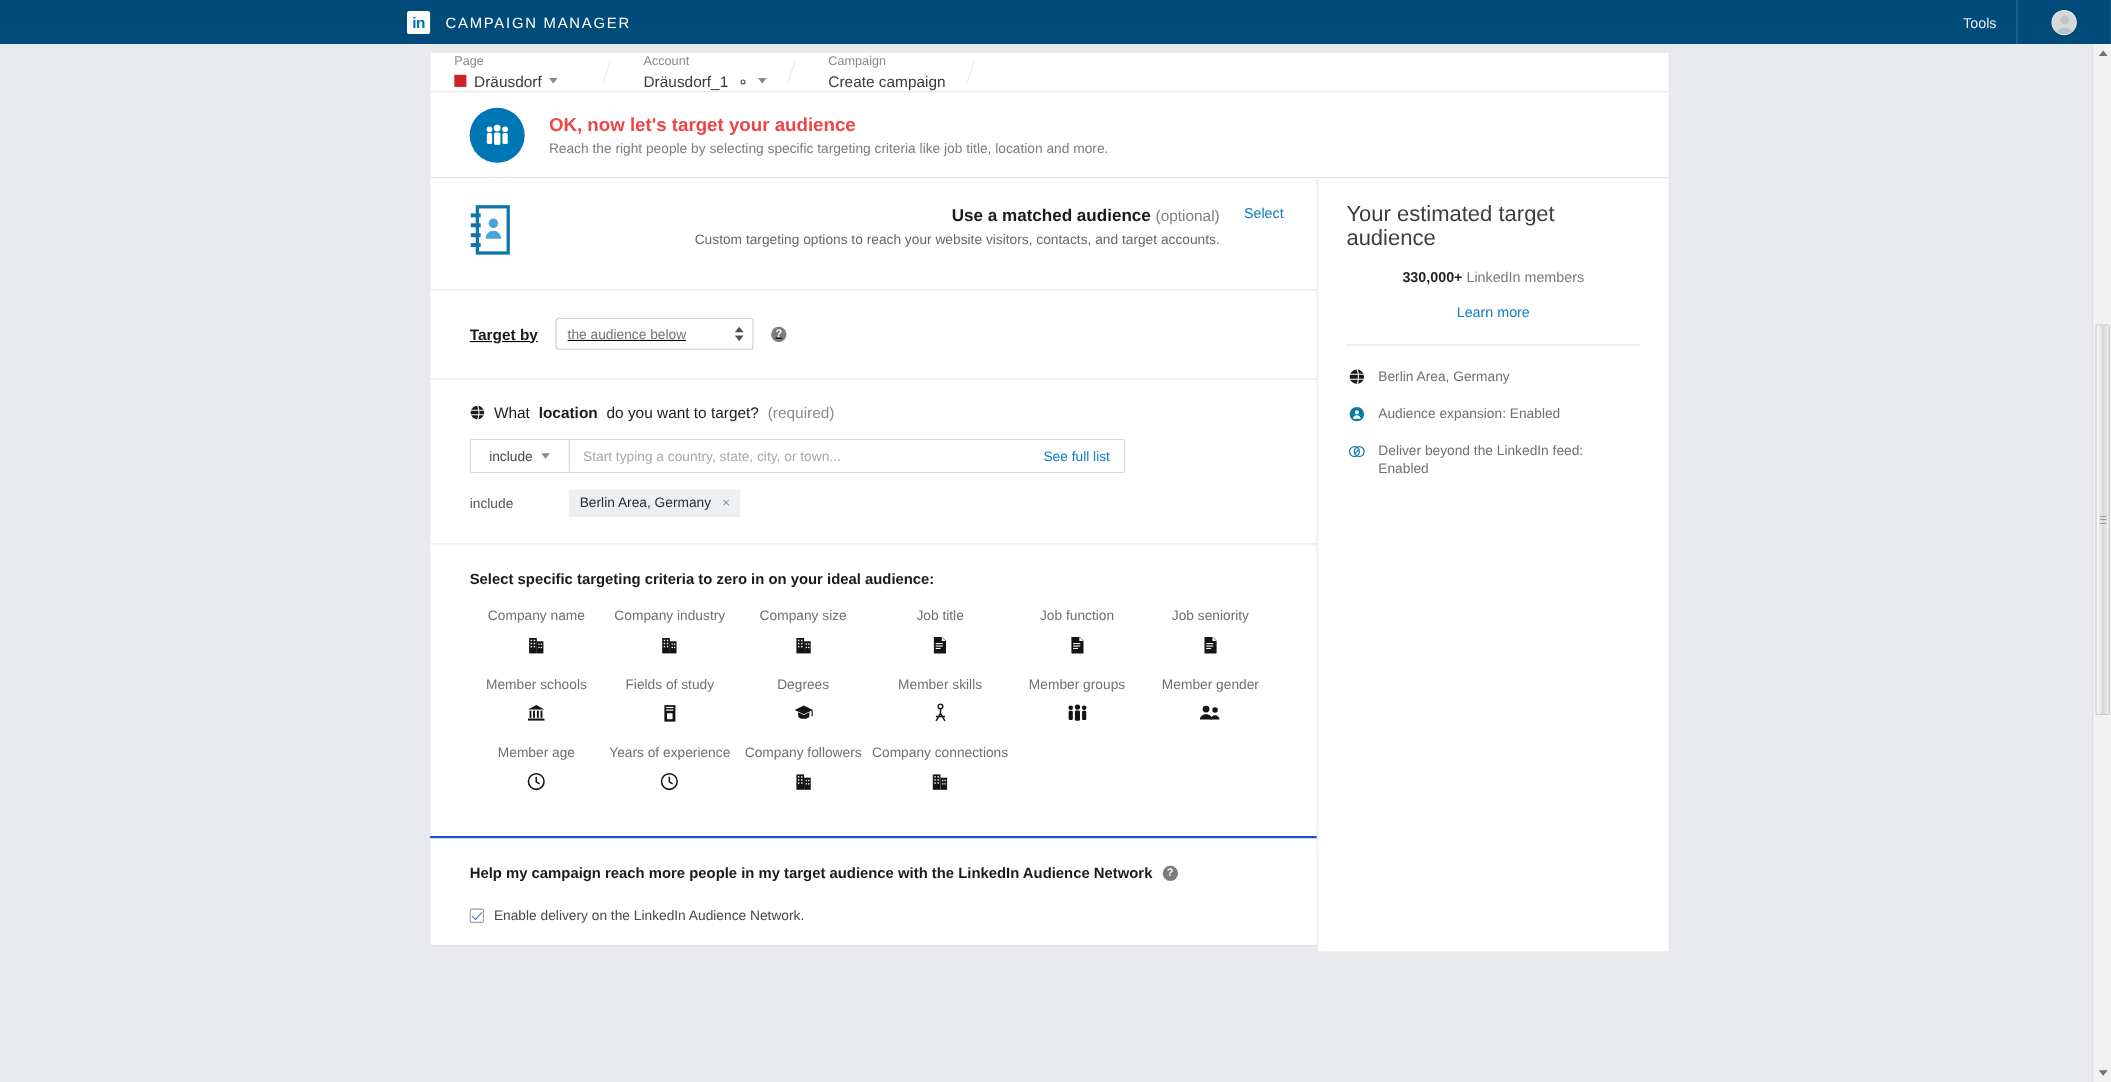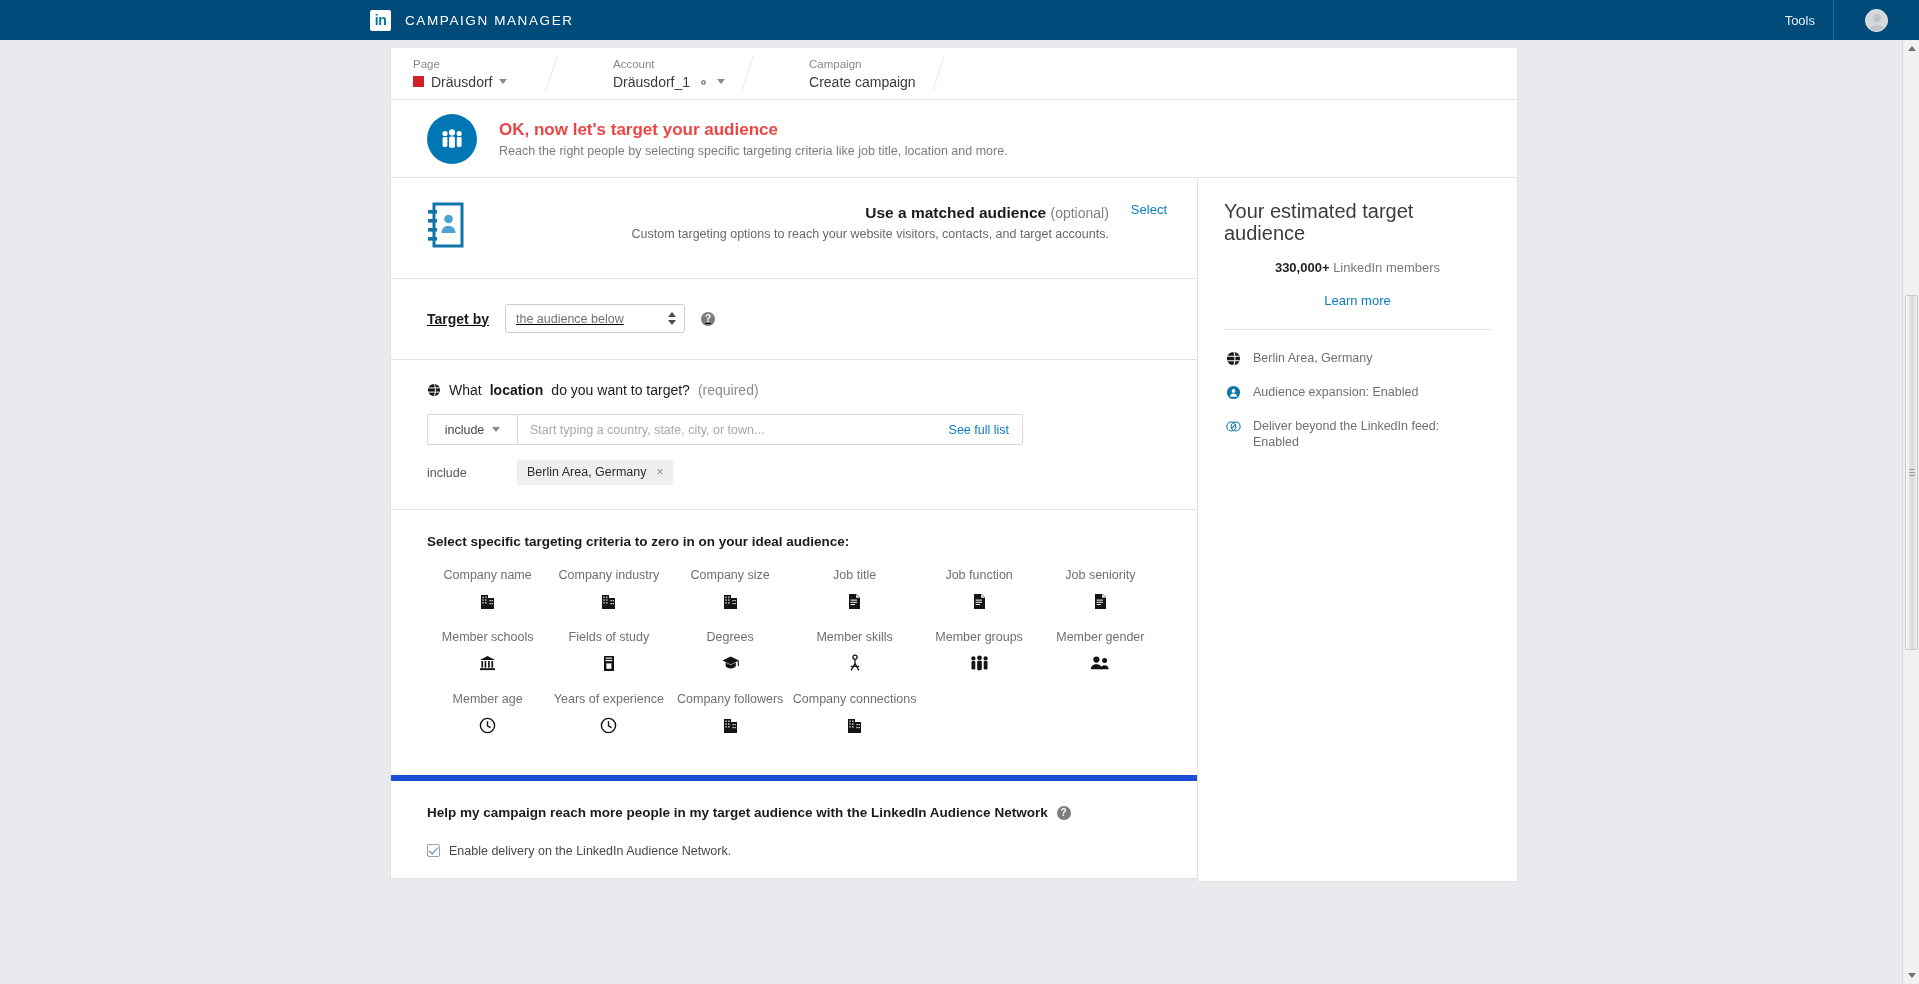--- a/index.html
+++ b/index.html
@@ -57,23 +57,23 @@
   }
 
   
   .page { position: absolute; top: 40px; left: 0; width: 1919px; height: 944px; }
   .content-col {
     position: absolute; left: 390px; top: 0; width: 1128px;
   }
 
   
   .breadcrumb {
-    background: #ffffff; height: 52px; display: flex; align-items: stretch;
+    background: #ffffff; height: 36px; display: flex; align-items: stretch;
     border: 1px solid #e2e2e2; border-top: none;
-    width: 1128px; margin-top: 8px; gap: 28px;
+    width: 1128px; margin-top: 8px;
   }
   .crumb {
     position: relative; display: flex; flex-direction: column;
     justify-content: center; padding: 0 22px 0 22px; min-width: 160px;
   }
   .crumb + .crumb { padding-left: 34px; }
   .crumb::after {
     content: ''; position: absolute; right: -1px; top: 8px; bottom: 8px;
     width: 1px; background: #e8e8e8;
     transform: skewX(-18deg);
@@ -195,34 +195,34 @@
   .ta-full { display: flex; align-items: center; padding: 0 13px; font-size: 12.5px; color: #0b7cc1; cursor: pointer; }
   .chip-row { display: flex; align-items: center; gap: 22px; margin-top: 15px; }
   .chip-label { font-size: 12.5px; color: #55585a; width: 68px; }
   .chip {
     background: #eeeff0; padding: 5px 9px 6px 10px; font-size: 12.5px;
     color: #2c2e30; display: inline-flex; align-items: center; gap: 10px;
   }
   .chip-x { color: #8b8e90; font-size: 12px; cursor: pointer; }
 
   
-  .criteria { padding: 24px 36px 30px; border-bottom: 6px solid #1d4ed8; }
+  .criteria { padding: 24px 36px 30px; border-bottom: 2px solid #1d4ed8; }
   .criteria-h { font-size: 13.5px; font-weight: bold; color: #1b1b1b; margin-bottom: 10px; }
   .crit-grid { display: grid; grid-template-columns: repeat(6, 1fr); }
   .crit-cell {
     display: flex; flex-direction: column; align-items: center;
     padding: 9px 2px 10px; cursor: pointer;
   }
   .crit-label { font-size: 12.5px; color: #6d7072; margin-bottom: 9px; text-align: center; white-space: nowrap; }
   .crit-ico { height: 20px; display: flex; align-items: center; justify-content: center; color: #1a1a1a; }
 
   
   .lan { padding: 24px 36px 20px; }
   .lan-h { font-size: 13.5px; font-weight: bold; color: #1b1b1b; display: flex; align-items: center; gap: 9px; }
-  .lan-check { display: flex; align-items: flex-start; gap: 9px; margin-top: 24px; }
+  .lan-check { display: flex; align-items: center; gap: 9px; margin-top: 24px; }
   .cbox {
     width: 13px; height: 13px; border: 1px solid #9aa0a5; background: #fff;
     border-radius: 2px; position: relative; cursor: pointer; flex: none;
   }
   .cbox.checked::after {
     content: ''; position: absolute; left: 3px; top: 0px;
     width: 4px; height: 8px; border: solid #3f7fbf;
     border-width: 0 1.6px 1.6px 0; transform: rotate(42deg);
   }
   .lan-check-label { font-size: 12.5px; color: #46494b; }

